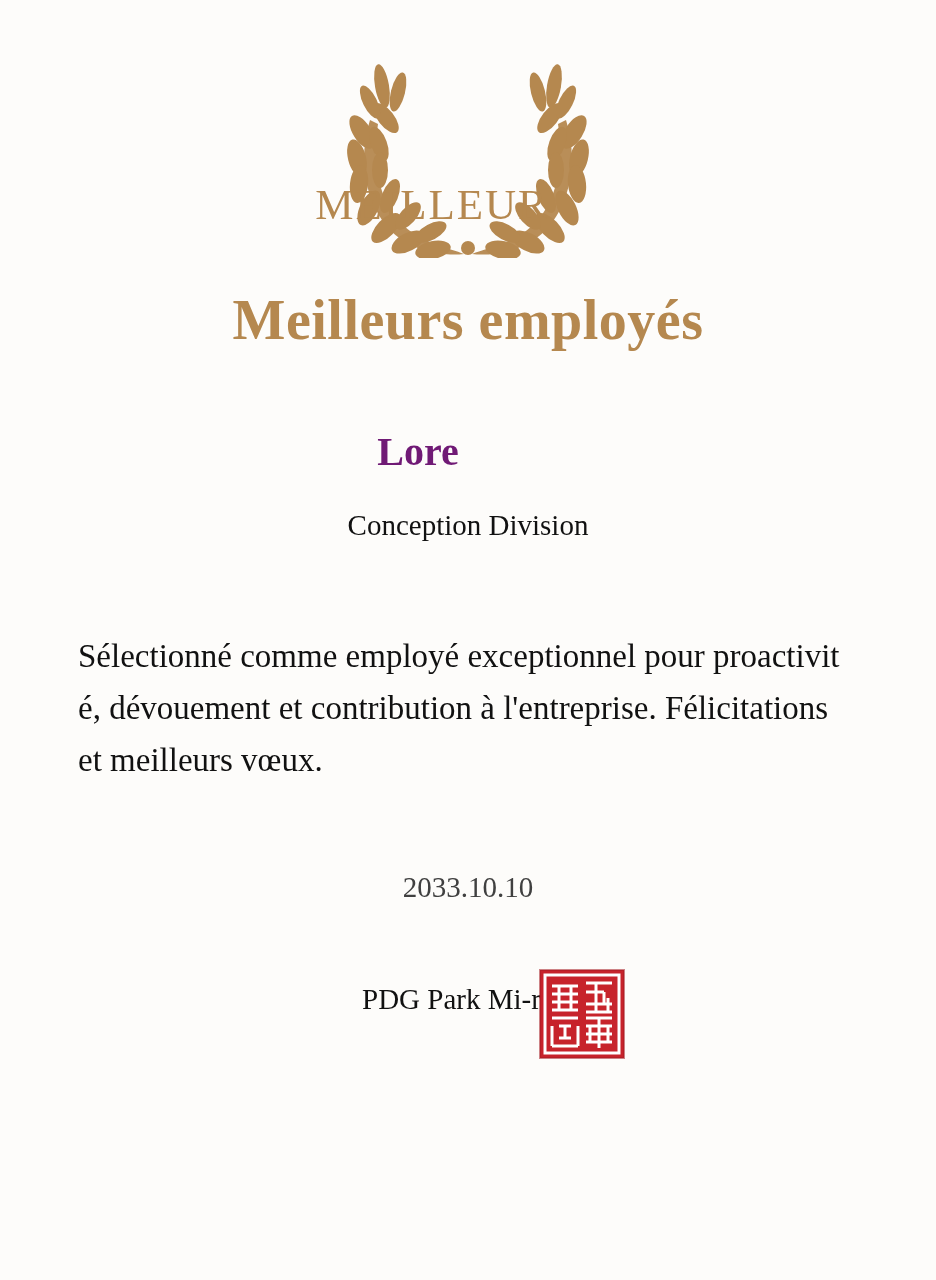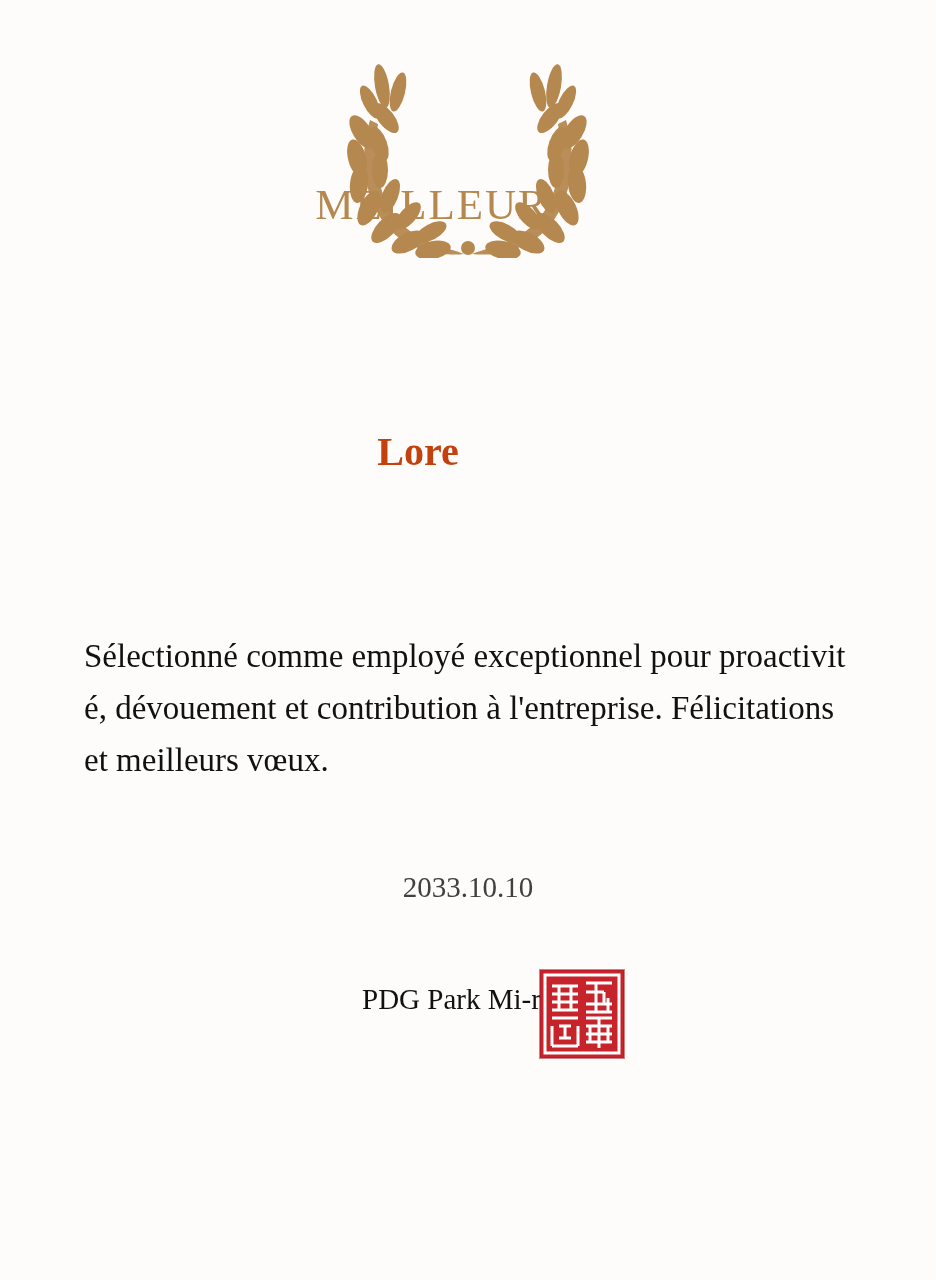--- a/index.html
+++ b/index.html
@@ -62,38 +62,38 @@
 
   
   .recipient-name {
     position: absolute;
     left: 0;
     top: 430px;
     width: 836px;
     text-align: center;
     font-weight: bold;
     font-size: 40px;
-    color: #c2410c;
+    color: #701a75;
     line-height: 1.1;
   }
   .recipient-division {
     position: absolute;
     left: 0;
     top: 508px;
     width: 936px;
     text-align: center;
     font-size: 29px;
     color: #111111;
     line-height: 1.2;
   }
 
   
   .body-text {
     position: absolute;
-    left: 84px;
+    left: 78px;
     top: 630px;
     width: 762px;
     font-size: 33px;
     line-height: 52px;
     color: #111111;
     text-align: left;
     word-break: break-all;
     font-stretch: condensed;
   }
 
@@ -179,22 +179,24 @@
           <ellipse cx="60" cy="34" rx="7" ry="20" transform="rotate(14 60 34)"></ellipse>
           <ellipse cx="32" cy="44" rx="7" ry="18" transform="rotate(-26 32 44)"></ellipse>
         </g>
 
         <circle cx="130" cy="190" r="7"></circle>
       </g>
     </svg>
     <div class="emblem-word">MEILLEUR</div>
   </div>
 
+  <div class="title">Meilleurs employés</div>
 
   <div class="recipient-name">Lore</div>
+  <div class="recipient-division">Conception Division</div>
 
   <div class="body-text">Sélectionné comme employé exceptionnel pour proactivité, dévouement et contribution à l'entreprise. Félicitations et meilleurs vœux.</div>
 
   <div class="date">2033.10.10</div>
 
   <div class="signature">
     <span class="signature-line">PDG Park Mi-ri</span>
   </div>
 
   <div class="seal">

